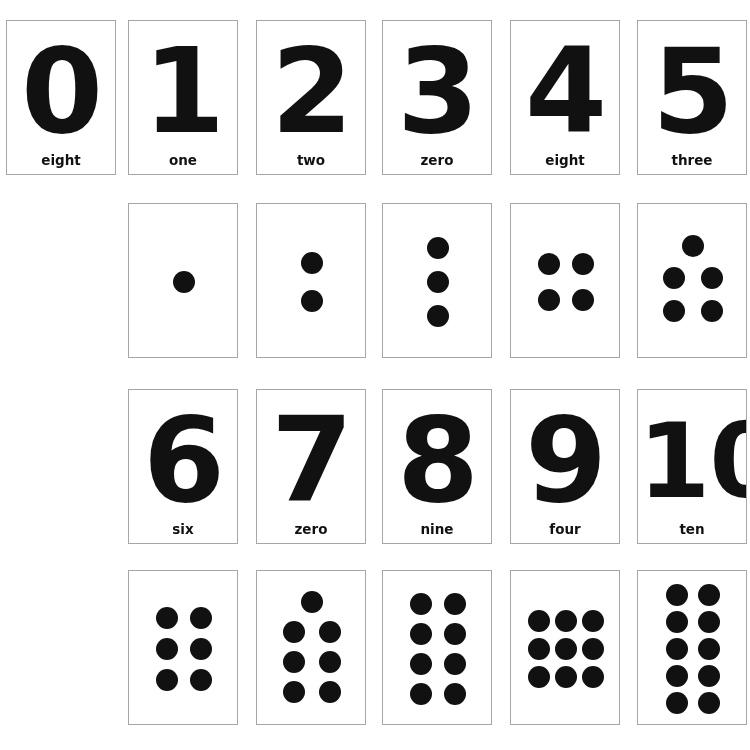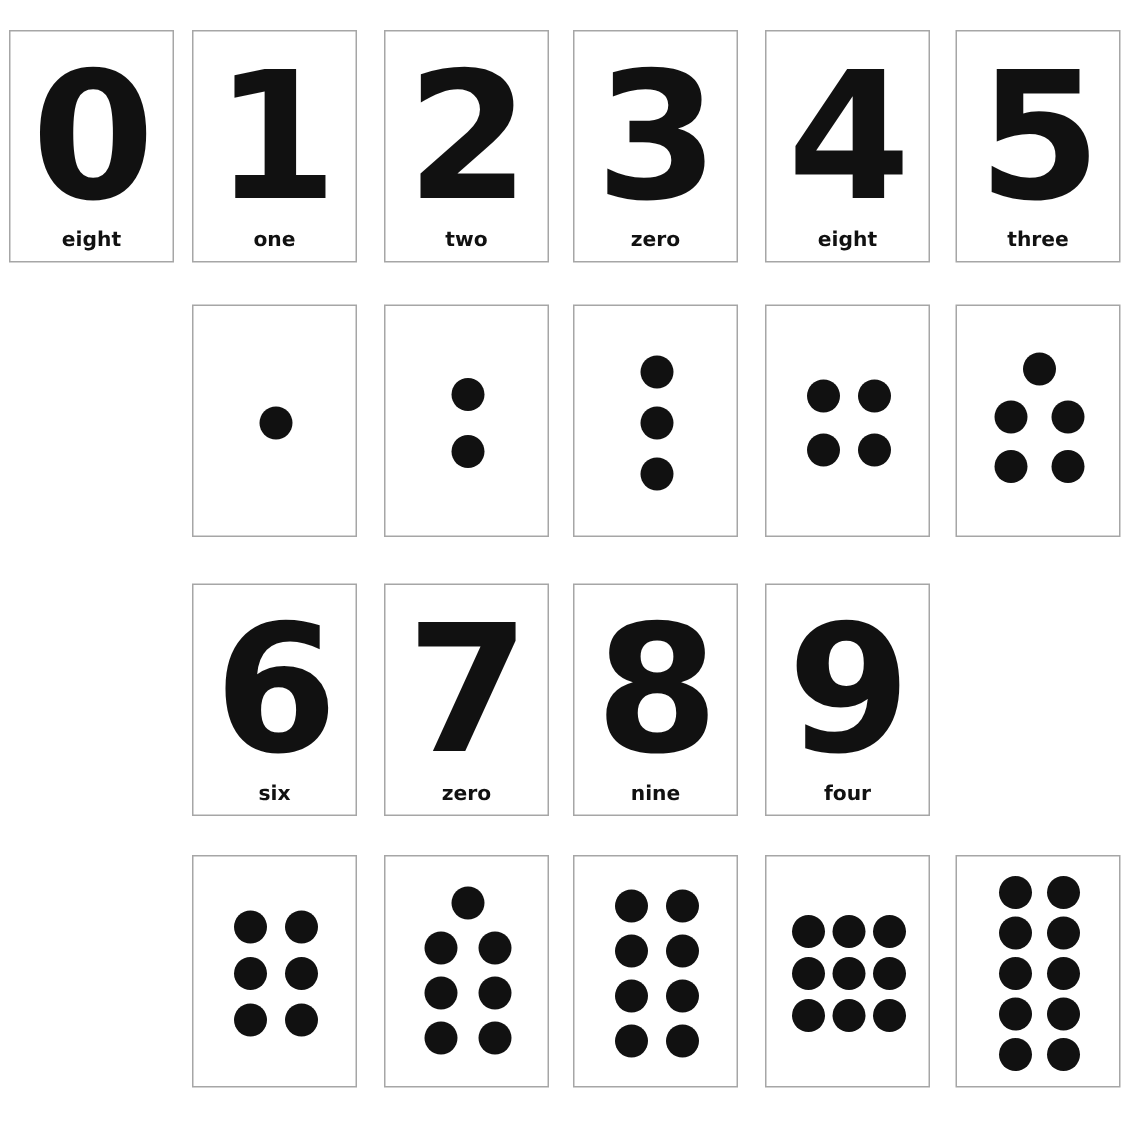--- a/index.html
+++ b/index.html
@@ -152,20 +152,24 @@
       <div class="label">zero</div>
     </div>
     <div class="card numeral" style="left: 382px; top: 389px; width: 110px; height: 155px;">
       <div class="glyph">8</div>
       <div class="label">nine</div>
     </div>
     <div class="card numeral" style="left: 510px; top: 389px; width: 110px; height: 155px;">
       <div class="glyph">9</div>
       <div class="label">four</div>
     </div>
+    <div class="card numeral" style="left: 637px; top: 389px; width: 110px; height: 155px;">
+      <div class="glyph ten">10</div>
+      <div class="label">ten</div>
+    </div>
     <div class="card dotcard" style="left: 128px; top: 570px; width: 110px; height: 155px;">
       <div class="dots">
         <div class="dot" style="left: 38px; top: 46.5px; width: 22px; height: 22px; margin-left: -11px; margin-top: -11px;"></div>
         <div class="dot" style="left: 72px; top: 46.5px; width: 22px; height: 22px; margin-left: -11px; margin-top: -11px;"></div>
         <div class="dot" style="left: 38px; top: 77.5px; width: 22px; height: 22px; margin-left: -11px; margin-top: -11px;"></div>
         <div class="dot" style="left: 72px; top: 77.5px; width: 22px; height: 22px; margin-left: -11px; margin-top: -11px;"></div>
         <div class="dot" style="left: 38px; top: 108.5px; width: 22px; height: 22px; margin-left: -11px; margin-top: -11px;"></div>
         <div class="dot" style="left: 72px; top: 108.5px; width: 22px; height: 22px; margin-left: -11px; margin-top: -11px;"></div>
       </div>
     </div>

